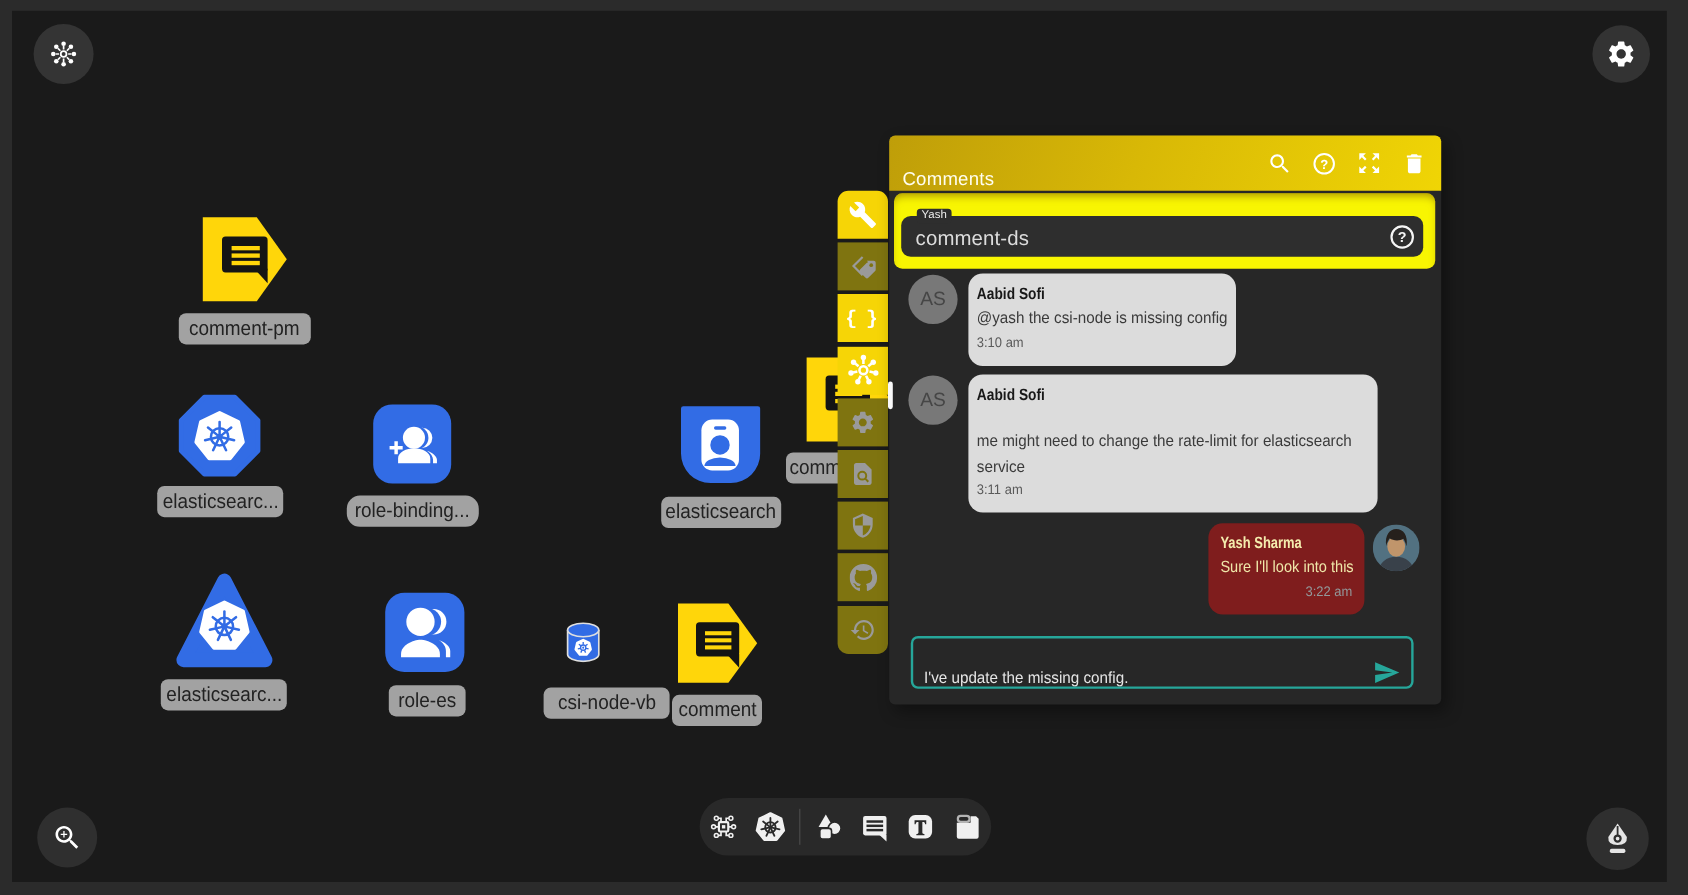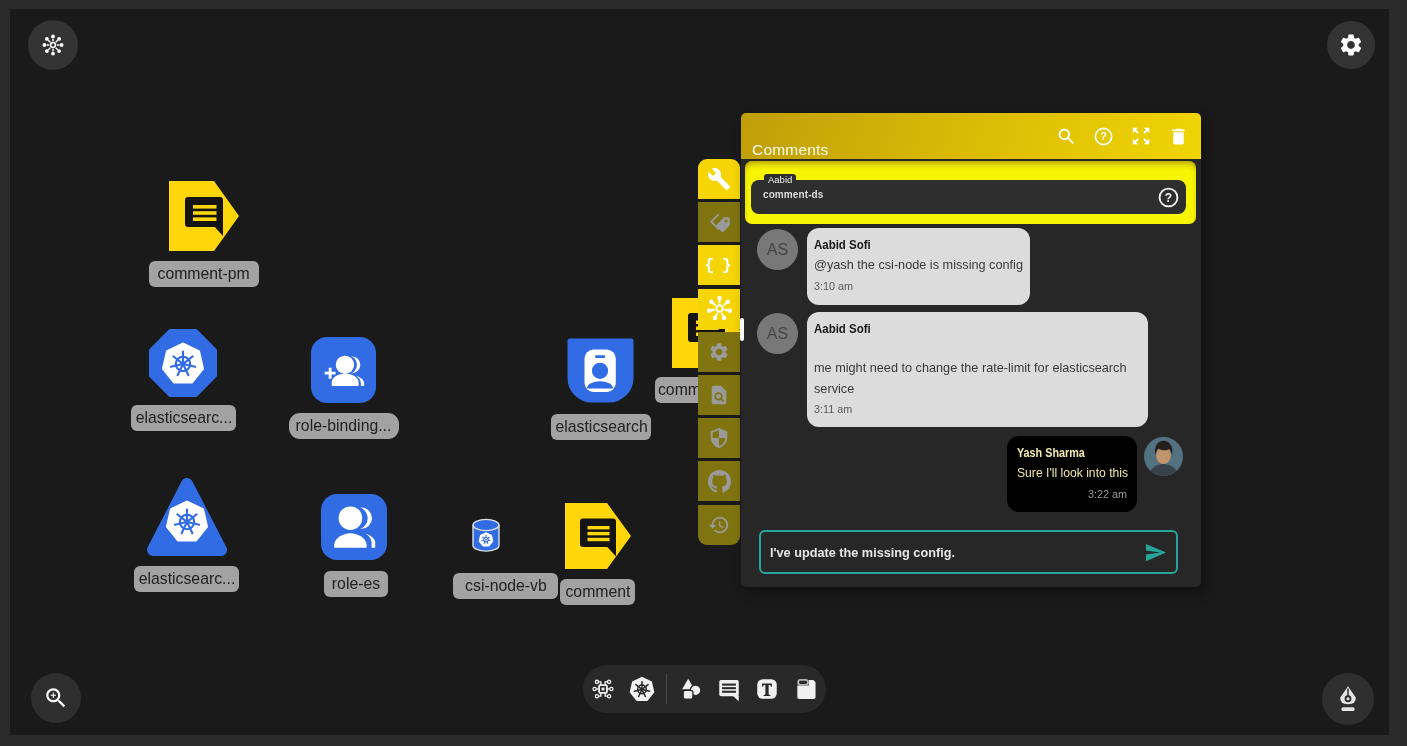--- a/index.html
+++ b/index.html
@@ -156,21 +156,21 @@
 
 <svg class="abs" style="left:567px;top:338px;z-index:4" width="67" height="67" viewBox="0 0 67 67">
   <path d="M0.5 2.5 a2 2 0 0 1 2 -2 h62 a2 2 0 0 1 2 2 V40 a24.5 24.5 0 0 1 -24.5 24.5 h-17 A24.5 24.5 0 0 1 0.5 40 z" fill="#326ce5"></path>
   <g id="badge1">
     <rect x="17.5" y="11.6" width="31.3" height="42.4" rx="9" fill="#fff"></rect>
     <rect x="28" y="17.2" width="10.3" height="2.9" rx="1.4" fill="#326ce5"></rect>
     <circle cx="33" cy="32.8" r="8.1" fill="#326ce5"></circle>
     <path d="M20 50.4 a13 7.2 0 0 1 26 0 z" fill="#326ce5"></path>
   </g>
 </svg>
-<div class="nodelabel" style="left:551px;top:414px;width:100px;height:26px;line-height:26px;text-align:right;"><span>elasticsearch</span></div>
+<div class="nodelabel" style="left:551px;top:414px;width:100px;height:26px;line-height:26px;"><span>elasticsearch</span></div>
 
 <svg class="abs" style="left:142px;top:472px;z-index:4" width="90" height="92" viewBox="0 0 90 92">
   <path d="M45 12 L79 78 L11 78 Z" fill="#326ce5" stroke="#326ce5" stroke-width="12" stroke-linejoin="round"></path>
   <g transform="translate(45,50)" id="kwheel2">
       <polygon points="0.0,-20.0 15.6,-12.5 19.5,4.5 8.7,18.0 -8.7,18.0 -19.5,4.5 -15.6,-12.5" fill="#fff" stroke="#fff" stroke-width="3" stroke-linejoin="round"></polygon>
       <circle r="7.2" fill="none" stroke="#326ce5" stroke-width="2.1"></circle>
       <line x1="0.0" y1="-2.6" x2="0.0" y2="-12.4" stroke="#326ce5" stroke-width="2.1" stroke-linecap="round"></line>
       <line x1="2.0" y1="-1.6" x2="9.7" y2="-7.7" stroke="#326ce5" stroke-width="2.1" stroke-linecap="round"></line>
       <line x1="2.5" y1="0.6" x2="12.1" y2="2.8" stroke="#326ce5" stroke-width="2.1" stroke-linecap="round"></line>
       <line x1="1.1" y1="2.3" x2="5.4" y2="11.2" stroke="#326ce5" stroke-width="2.1" stroke-linecap="round"></line>
@@ -307,62 +307,62 @@
           <path fill="#fff" d="M15 3l2.3 2.3-2.89 2.87 1.42 1.42L18.7 6.7 21 9V3h-6zM3 9l2.3-2.3 2.87 2.89 1.42-1.42L6.7 5.3 9 3H3v6zm6 12l-2.3-2.3 2.89-2.87-1.42-1.42L5.3 17.3 3 15v6h6zm12-6l-2.3 2.3-2.87-2.89-1.42 1.42 2.89 2.87L15 21h6v-6z"></path>
         </svg>
       <svg width="21" height="21" viewBox="0 0 24 24">
           <path fill="#fff" d="M6 19c0 1.1.9 2 2 2h8c1.1 0 2-.9 2-2V7H6v12zM19 4h-3.5l-1-1h-5l-1 1H5v2h14V4z"></path>
         </svg>
     </div>
   </div>
 
   <div style="position:absolute;left:4px;top:48px;width:451px;height:63px;background:#f8f502;border-radius:7px;box-shadow:inset 0 5px 7px -3px rgba(140,110,0,.75);"></div>
   <div style="position:absolute;left:10px;top:67px;width:435px;height:34px;background:#2e2e2e;border-radius:8px;"></div>
-  <div style="position:absolute;left:23px;top:61px;background:#2e2e2e;border-radius:3px;padding:0px 4px 1px;color:#f0f0f0;font-size:9.5px;line-height:11px;">Aabid</div>
-  <div style="position:absolute;left:22px;top:76px;color:#dcdcdc;font-size:10px;letter-spacing:.1px;font-weight:bold;">comment-ds</div>
+  <div style="position:absolute;left:23px;top:61px;background:#2e2e2e;border-radius:3px;padding:0px 4px 1px;color:#f0f0f0;font-size:9.5px;line-height:11px;">Yash</div>
+  <div style="position:absolute;left:22px;top:76px;color:#dcdcdc;font-size:17px;letter-spacing:.1px;">comment-ds</div>
   <svg style="position:absolute;left:416px;top:73px;" width="23" height="23" viewBox="0 0 24 24">
       <circle cx="12" cy="12" r="9.3" fill="none" stroke="#f5f5f5" stroke-width="1.9"></circle>
       <text x="12" y="16.5" text-anchor="middle" font-size="12.5" font-weight="bold" fill="#f5f5f5" font-family="Liberation Sans">?</text>
     </svg>
 
   <div style="position:absolute;left:16px;top:116px;width:41px;height:41px;border-radius:50%;background:#787878;color:#464646;font-size:16px;display:flex;align-items:center;justify-content:center;">AS</div>
   <div style="position:absolute;left:66px;top:115px;width:223px;height:77px;background:#dcdcdc;border-radius:12px;padding:9px 10px 9px 7px;">
     <div style="font-size:13.5px;font-weight:bold;color:#181818;white-space:nowrap;transform:scaleX(.85);transform-origin:0 50%;">Aabid Sofi</div>
     <div style="font-size:13.5px;color:#3a3a3a;white-space:nowrap;transform:scaleX(.94);transform-origin:0 50%;margin-top:5px;">@yash the csi-node is missing config</div>
     <div style="font-size:11.5px;color:#5a5a5a;white-space:nowrap;transform:scaleX(.94);transform-origin:0 50%;margin-top:8px;">3:10 am</div>
   </div>
 
   <div style="position:absolute;left:16px;top:200px;width:41px;height:41px;border-radius:50%;background:#787878;color:#464646;font-size:16px;display:flex;align-items:center;justify-content:center;">AS</div>
   <div style="position:absolute;left:66px;top:199px;width:341px;height:115px;background:#dcdcdc;border-radius:12px;padding:9px 10px 9px 7px;">
     <div style="font-size:13.5px;font-weight:bold;color:#181818;white-space:nowrap;transform:scaleX(.85);transform-origin:0 50%;">Aabid Sofi</div>
     <div style="font-size:13.5px;color:#3a3a3a;white-space:nowrap;transform:scaleX(.94);transform-origin:0 50%;margin-top:24px;">me might need to change the rate-limit for elasticsearch</div>
     <div style="font-size:13.5px;color:#3a3a3a;white-space:nowrap;transform:scaleX(.94);transform-origin:0 50%;margin-top:6px;">service</div>
     <div style="font-size:11.5px;color:#5a5a5a;white-space:nowrap;transform:scaleX(.94);transform-origin:0 50%;margin-top:7px;">3:11 am</div>
   </div>
 
-  <div style="position:absolute;left:266px;top:323px;width:130px;height:76px;background:#000000;border-radius:12px;padding:9px 10px;">
+  <div style="position:absolute;left:266px;top:323px;width:130px;height:76px;background:#7f1d1d;border-radius:12px;padding:9px 10px;">
     <div style="font-size:13.5px;font-weight:bold;color:#f4ecae;white-space:nowrap;transform:scaleX(.80);transform-origin:0 50%;">Yash Sharma</div>
     <div style="font-size:13.5px;color:#efe7a9;white-space:nowrap;transform:scaleX(.90);transform-origin:0 50%;margin-top:5px;">Sure I'll look into this</div>
     <div style="font-size:11.5px;color:#93999b;white-space:nowrap;transform:scaleX(.94);transform-origin:100% 50%;margin-top:8px;text-align:right;">3:22 am</div>
   </div>
   <svg style="position:absolute;left:403px;top:324px;" width="39" height="39" viewBox="0 0 39 39">
     <defs>
         <clipPath id="avclip">
           <circle cx="19.5" cy="19.5" r="19.5"></circle>
         </clipPath>
       </defs>
     <g clip-path="url(#avclip)">
       <rect width="39" height="39" fill="#527181"></rect>
       <path d="M5 39 a14.5 12 0 0 1 29 0 z" fill="#39414a"></path>
       <ellipse cx="19.5" cy="18.4" rx="7.4" ry="8.6" fill="#c0956b"></ellipse>
       <path d="M11.2 18 C9.8 9 14 3.8 19.5 3.8 c6 0 10 5.2 8.6 14.4 c-0.7-2.8-1.6-4.4-2.6-6.2 c-3 2-8.9 1.7-11.4-0.4 c-1.4 2-2.4 4-2.9 6.4z" fill="#26201c"></path>
     </g>
   </svg>
 
-  <div style="position:absolute;left:18px;top:417px;width:419px;height:44px;border:2px solid #26a69a;border-radius:6px;display:flex;align-items:center;font-weight:bold;">
+  <div style="position:absolute;left:18px;top:417px;width:419px;height:44px;border:2px solid #26a69a;border-radius:6px;display:flex;align-items:flex-end;">
     <div style="font-size:13.5px;color:#e6e6e6;white-space:nowrap;transform:scaleX(.94);transform-origin:0 50%;margin-left:9px;">I've update the missing config.</div>
     <svg style="position:absolute;right:9px;" width="23" height="23" viewBox="0 0 24 24">
         <path fill="#26a69a" d="M2.01 21L23 12 2.01 3 2 10l15 2-15 2z"></path>
       </svg>
   </div>
 </div>
 
 <div class="abs" style="left:740px;top:318px;width:4px;height:23px;background:#fafafa;border-radius:2px;z-index:26;"></div>
 
 </body></html>

